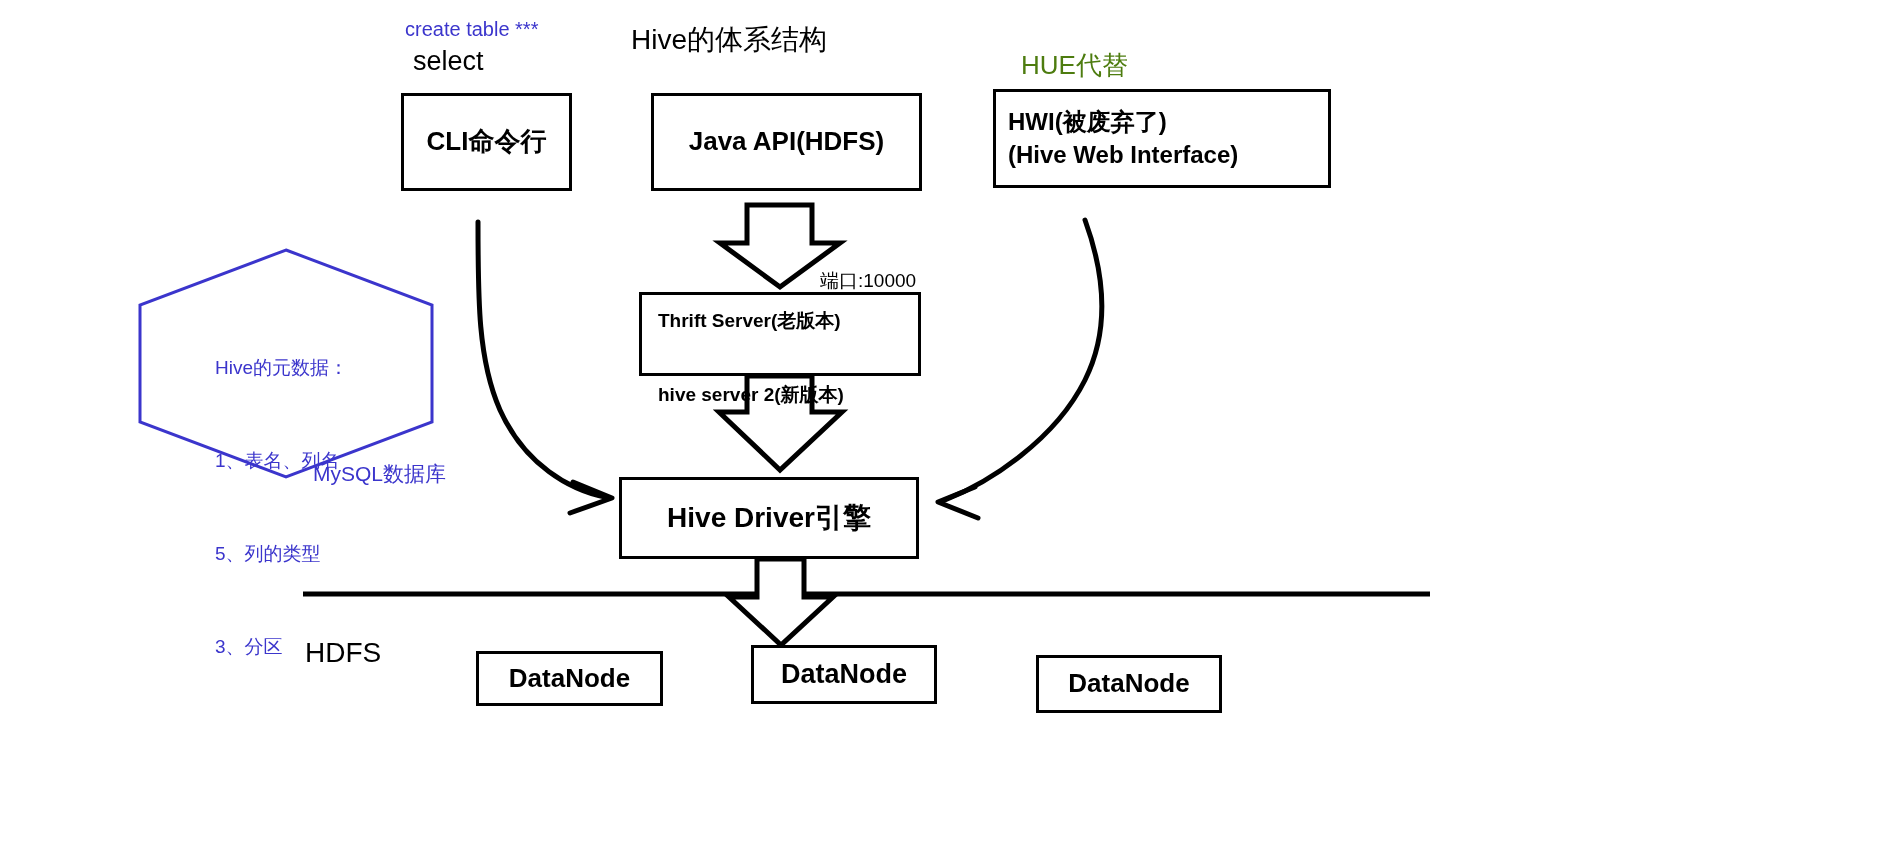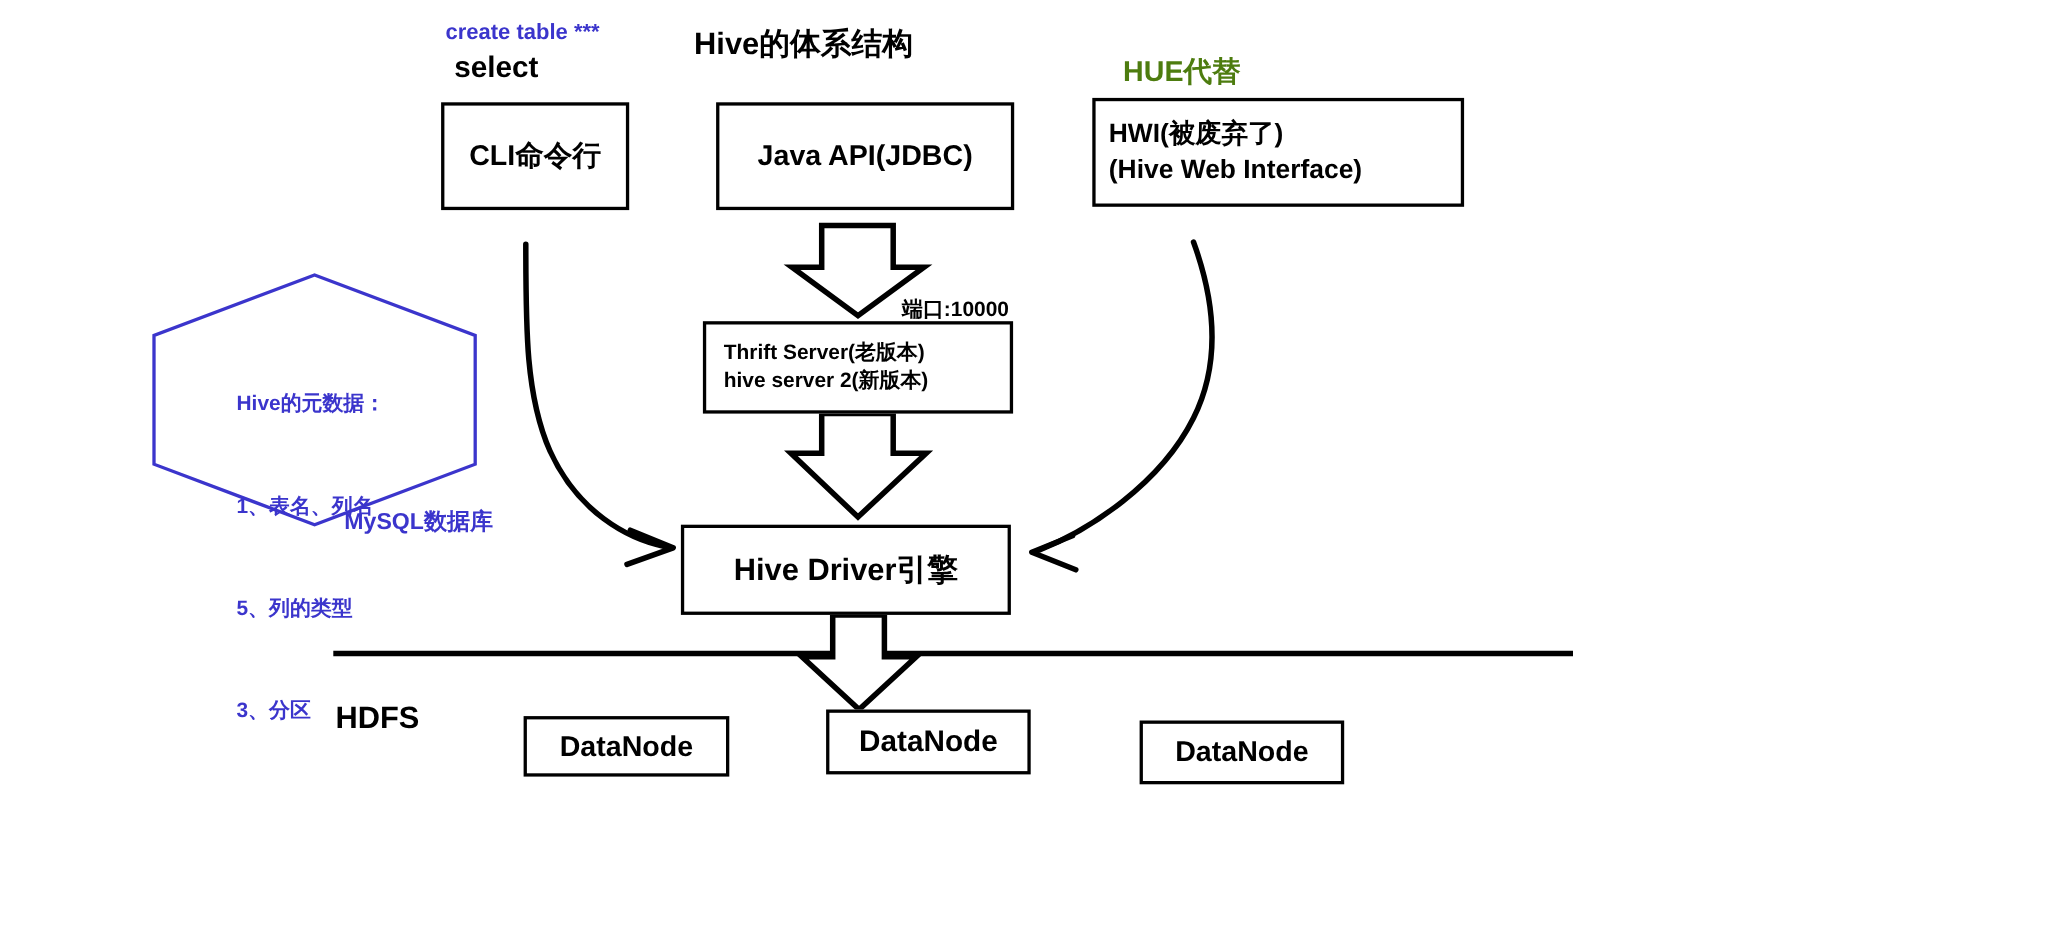--- a/index.html
+++ b/index.html
@@ -9,33 +9,33 @@
     font-family:"Liberation Sans","DejaVu Sans",sans-serif;
     -webkit-font-smoothing:antialiased;
   }
   #canvas{position:absolute;left:0;top:0;width:1879px;height:849px;}
   .node{
     position:absolute;box-sizing:border-box;
     border:3px solid #000000;background:#ffffff;
     display:flex;flex-direction:column;align-items:center;justify-content:center;
     color:#000000;font-weight:bold;line-height:1.35;
   }
-  .lbl{position:absolute;font-weight:bold;white-space:pre;color:#000;}
+  .lbl{position:absolute;font-weight:normal;white-space:pre;color:#000;}
   .blue{color:#3b35cc;}
   .red{color:#4d7c0f;}
 
   
   #box-cli{left:401px;top:93px;width:171px;height:98px;font-size:26px;}
   #box-jdbc{left:651px;top:93px;width:271px;height:98px;font-size:26px;}
   #box-hwi{left:993px;top:89px;width:338px;height:99px;font-size:24px;
            align-items:flex-end;padding-left:12px;justify-content:center;}
   #box-hwi .line{display:block;width:100%;text-align:left;}
   #box-thrift{left:639px;top:292px;width:282px;height:84px;font-size:19px;
               align-items:flex-start;padding-left:16px;justify-content:center;}
-  #box-thrift .line{display:block;width:100%;text-align:left;}
+  #box-thrift .line{display:block;width:100%;text-align:left;margin-top:48px;}
   #box-driver{left:619px;top:477px;width:300px;height:82px;font-size:28px;}
   #dn1{left:476px;top:651px;width:187px;height:55px;font-size:26px;}
   #dn2{left:751px;top:645px;width:186px;height:59px;font-size:27px;}
   #dn3{left:1036px;top:655px;width:186px;height:58px;font-size:26px;}
 
   
   #lbl-create{left:405px;top:18px;font-size:20px;}
   #lbl-select{left:413px;top:46px;font-size:27px;}
   #lbl-title{left:631px;top:21px;font-size:28px;}
   #lbl-hue{left:1021px;top:48px;font-size:26px;}
@@ -82,21 +82,21 @@
   <span>1、表名、列名</span>
   <span>5、列的类型</span>
   <span>3、分区</span>
 </div>
 
 <div class="node" id="box-cli">
   <span>CLI命令行</span>
 </div>
 
 <div class="node" id="box-jdbc">
-  <span>Java API(JDBC)</span>
+  <span>Java API(HDFS)</span>
 </div>
 
 <div class="node" id="box-hwi">
   <span class="line">HWI(被废弃了)</span>
   <span class="line">(Hive Web Interface)</span>
 </div>
 
 <div class="node" id="box-thrift">
   <span class="line">Thrift Server(老版本)</span>
   <span class="line">hive server 2(新版本)</span>

